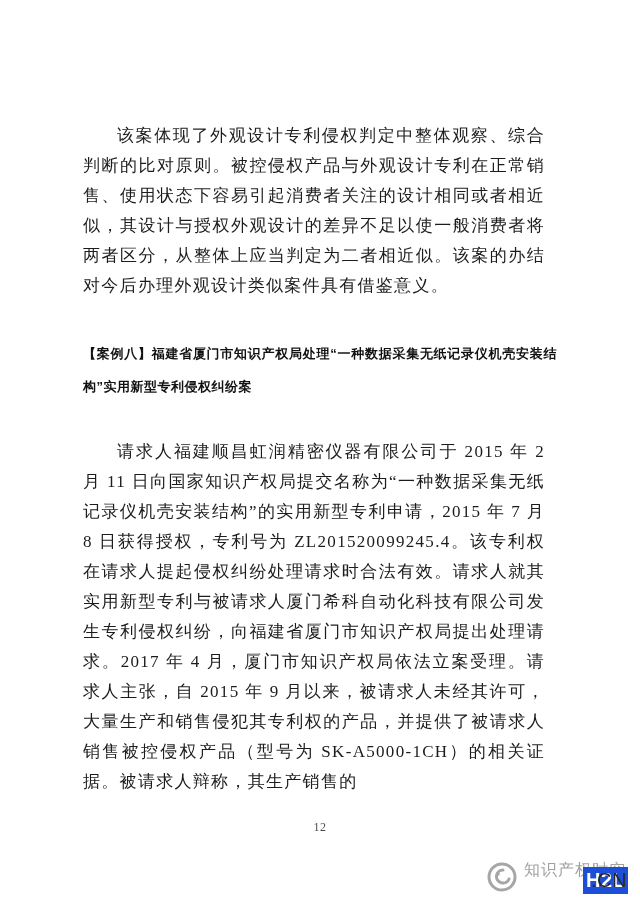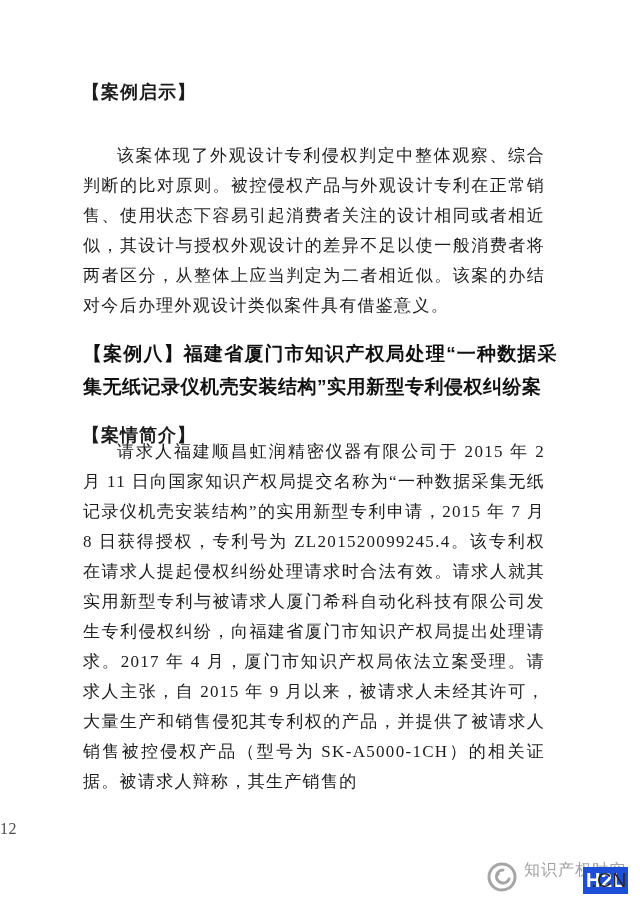--- a/index.html
+++ b/index.html
@@ -27,41 +27,42 @@
     position: absolute;
     left: 83px;
     width: 462px;
     font-size: 17px;
     line-height: 30px;
     letter-spacing: 1.3px;
     text-indent: 2em;
     text-align: justify;
     text-justify: inter-character;
   }
-  #intro-paragraph { top: 121px; margin-top: 20px; }
+  #intro-paragraph { top: 121px; }
   #brief-paragraph { top: 437px; }
   .case-title {
     position: absolute;
     top: 337px;
     left: 83px;
     width: 474px;
     font-family: "Liberation Sans", "DejaVu Sans", sans-serif;
     font-weight: bold;
-    font-size: 19px;
+    font-size: 13px;
     line-height: 33px;
     letter-spacing: 0.5px;
     text-align: justify;
     color: #111111;
   }
   .page-number {
     position: absolute;
     top: 820px;
     left: 0;
     width: 640px;
-    font-size: 16px;
+    text-align: center;
+    font-size: 12px;
     color: #4d4d4d;
     letter-spacing: 0.5px;
   }
   .watermark {
     position: absolute;
     top: 854px;
     left: 480px;
     width: 160px;
     height: 50px;
     font-family: "Liberation Sans", "DejaVu Sans", sans-serif;
@@ -109,27 +110,25 @@
     letter-spacing: 0.5px;
     z-index: 3;
     white-space: nowrap;
   }
 </style>
 </head>
 <body>
 
 <div class="page">
 
-  <div class="bracket-heading" id="intro-heading">【案例启示】</div>
 
   <div class="body-para" id="intro-paragraph">该案体现了外观设计专利侵权判定中整体观察、综合判断的比对原则。被控侵权产品与外观设计专利在正常销售、使用状态下容易引起消费者关注的设计相同或者相近似，其设计与授权外观设计的差异不足以使一般消费者将两者区分，从整体上应当判定为二者相近似。该案的办结对今后办理外观设计类似案件具有借鉴意义。</div>
 
   <div class="case-title">【案例八】福建省厦门市知识产权局处理“一种数据采集无纸记录仪机壳安装结构”实用新型专利侵权纠纷案</div>
 
-  <div class="bracket-heading" id="brief-heading">【案情简介】</div>
 
   <div class="body-para" id="brief-paragraph">请求人福建顺昌虹润精密仪器有限公司于 2015 年 2 月 11 日向国家知识产权局提交名称为“一种数据采集无纸记录仪机壳安装结构”的实用新型专利申请，2015 年 7 月 8 日获得授权，专利号为 ZL201520099245.4。该专利权在请求人提起侵权纠纷处理请求时合法有效。请求人就其实用新型专利与被请求人厦门希科自动化科技有限公司发生专利侵权纠纷，向福建省厦门市知识产权局提出处理请求。2017 年 4 月，厦门市知识产权局依法立案受理。请求人主张，自 2015 年 9 月以来，被请求人未经其许可，大量生产和销售侵犯其专利权的产品，并提供了被请求人销售被控侵权产品（型号为 SK-A5000-1CH）的相关证据。被请求人辩称，其生产销售的</div>
 
   <div class="page-number">12</div>
 
   <div class="watermark">
     <span class="wm-icon">
       <svg viewBox="0 0 32 32" width="32" height="32">
         <circle cx="16" cy="16" r="13" fill="none" stroke="#a6a6a6" stroke-width="3"></circle>
         <path d="M17 9 a6.5 6.5 0 1 0 6 9" fill="none" stroke="#a6a6a6" stroke-width="3" stroke-linecap="round"></path>

